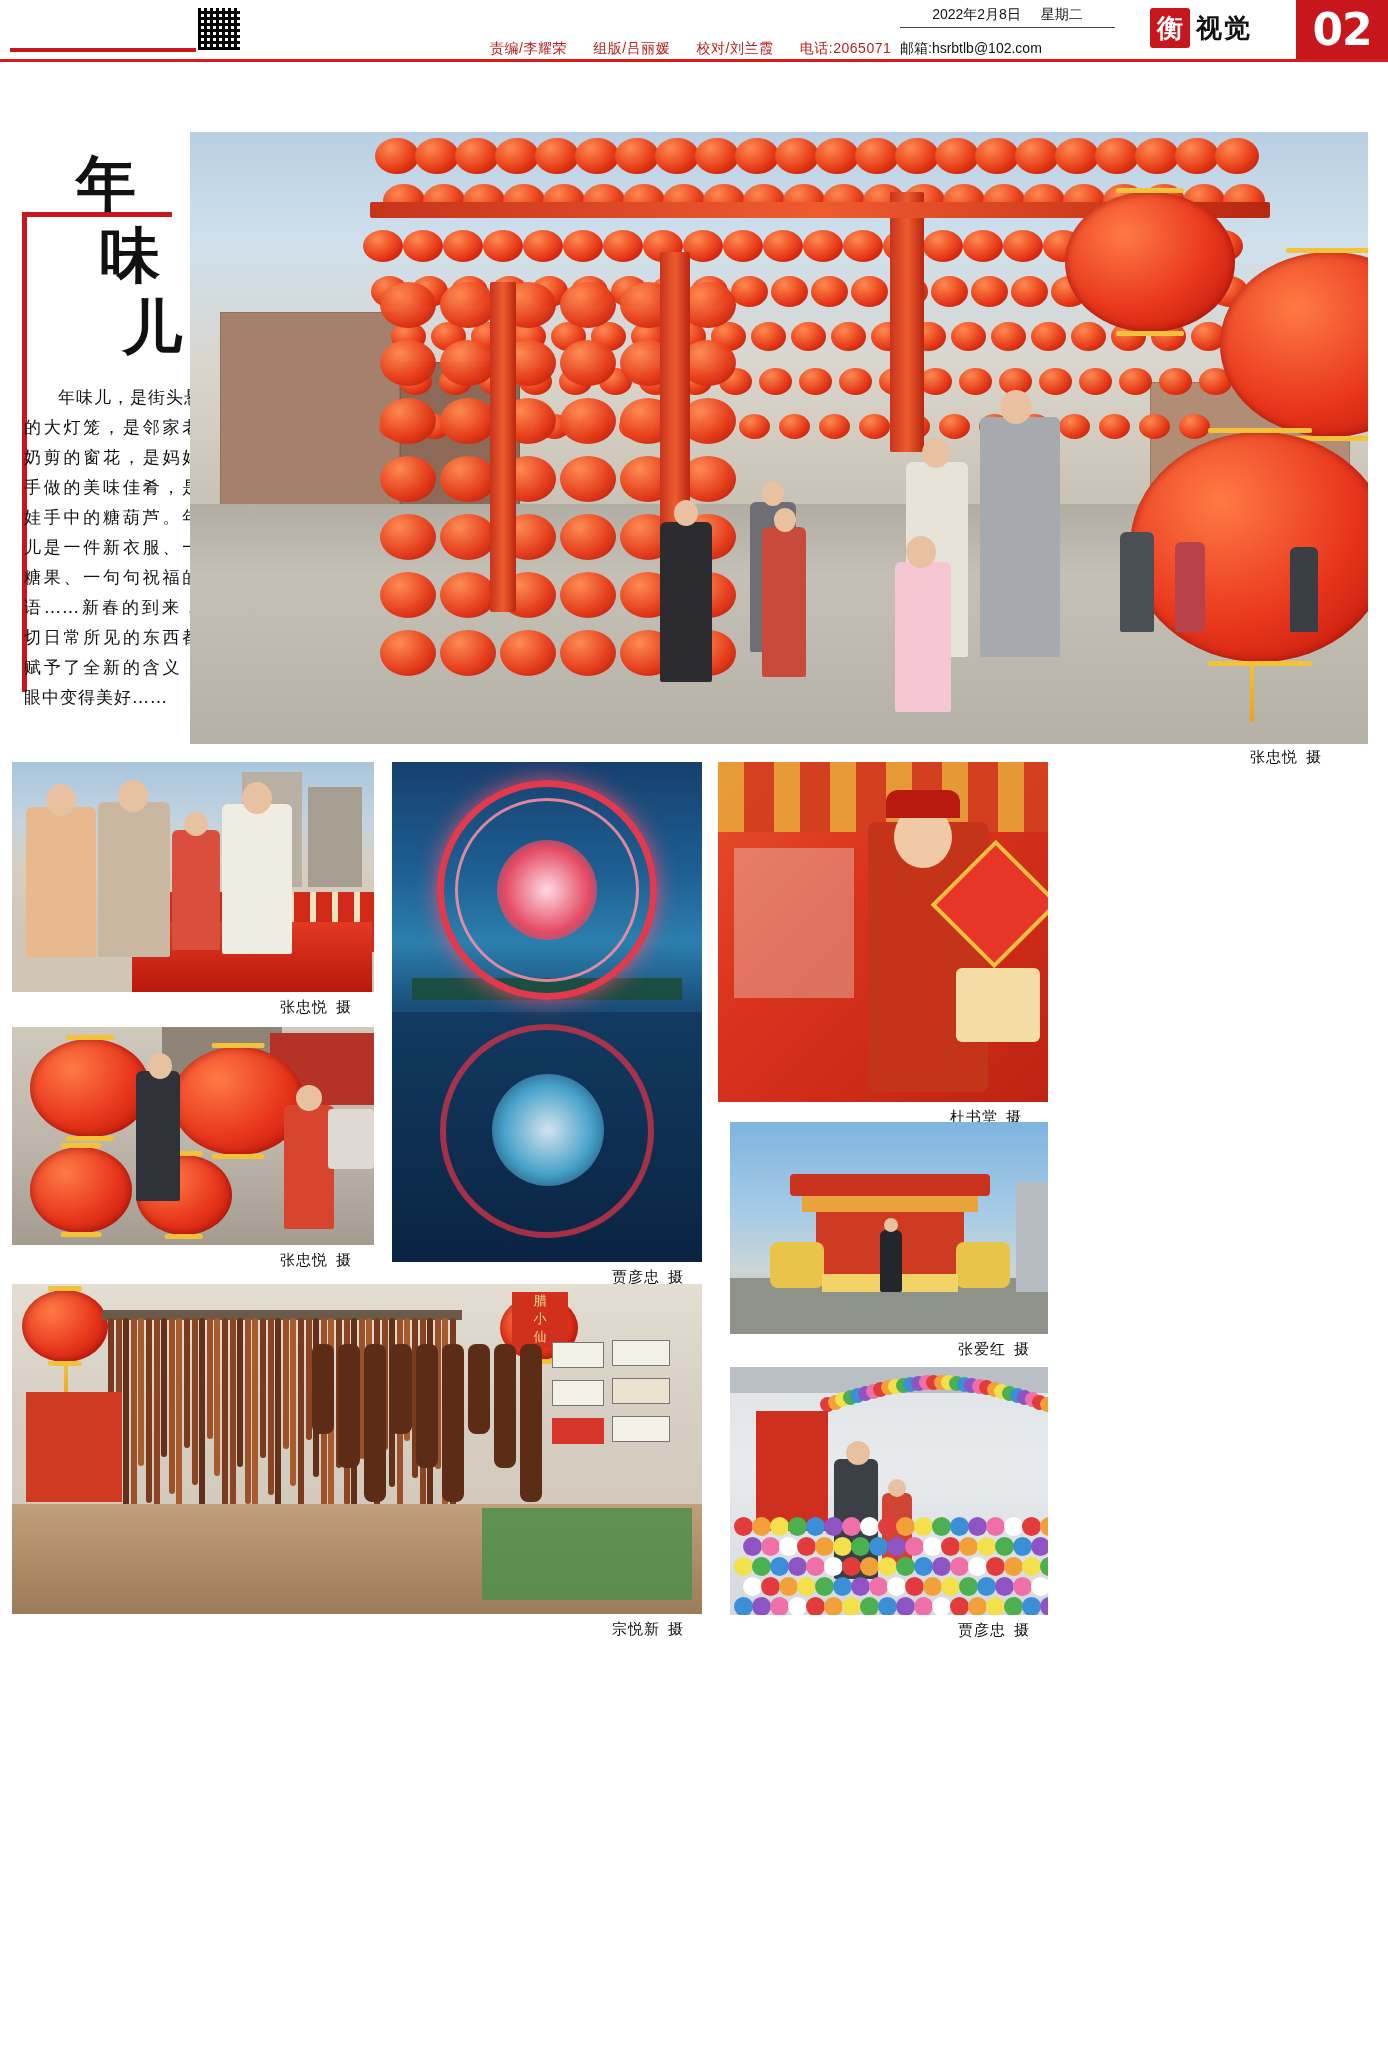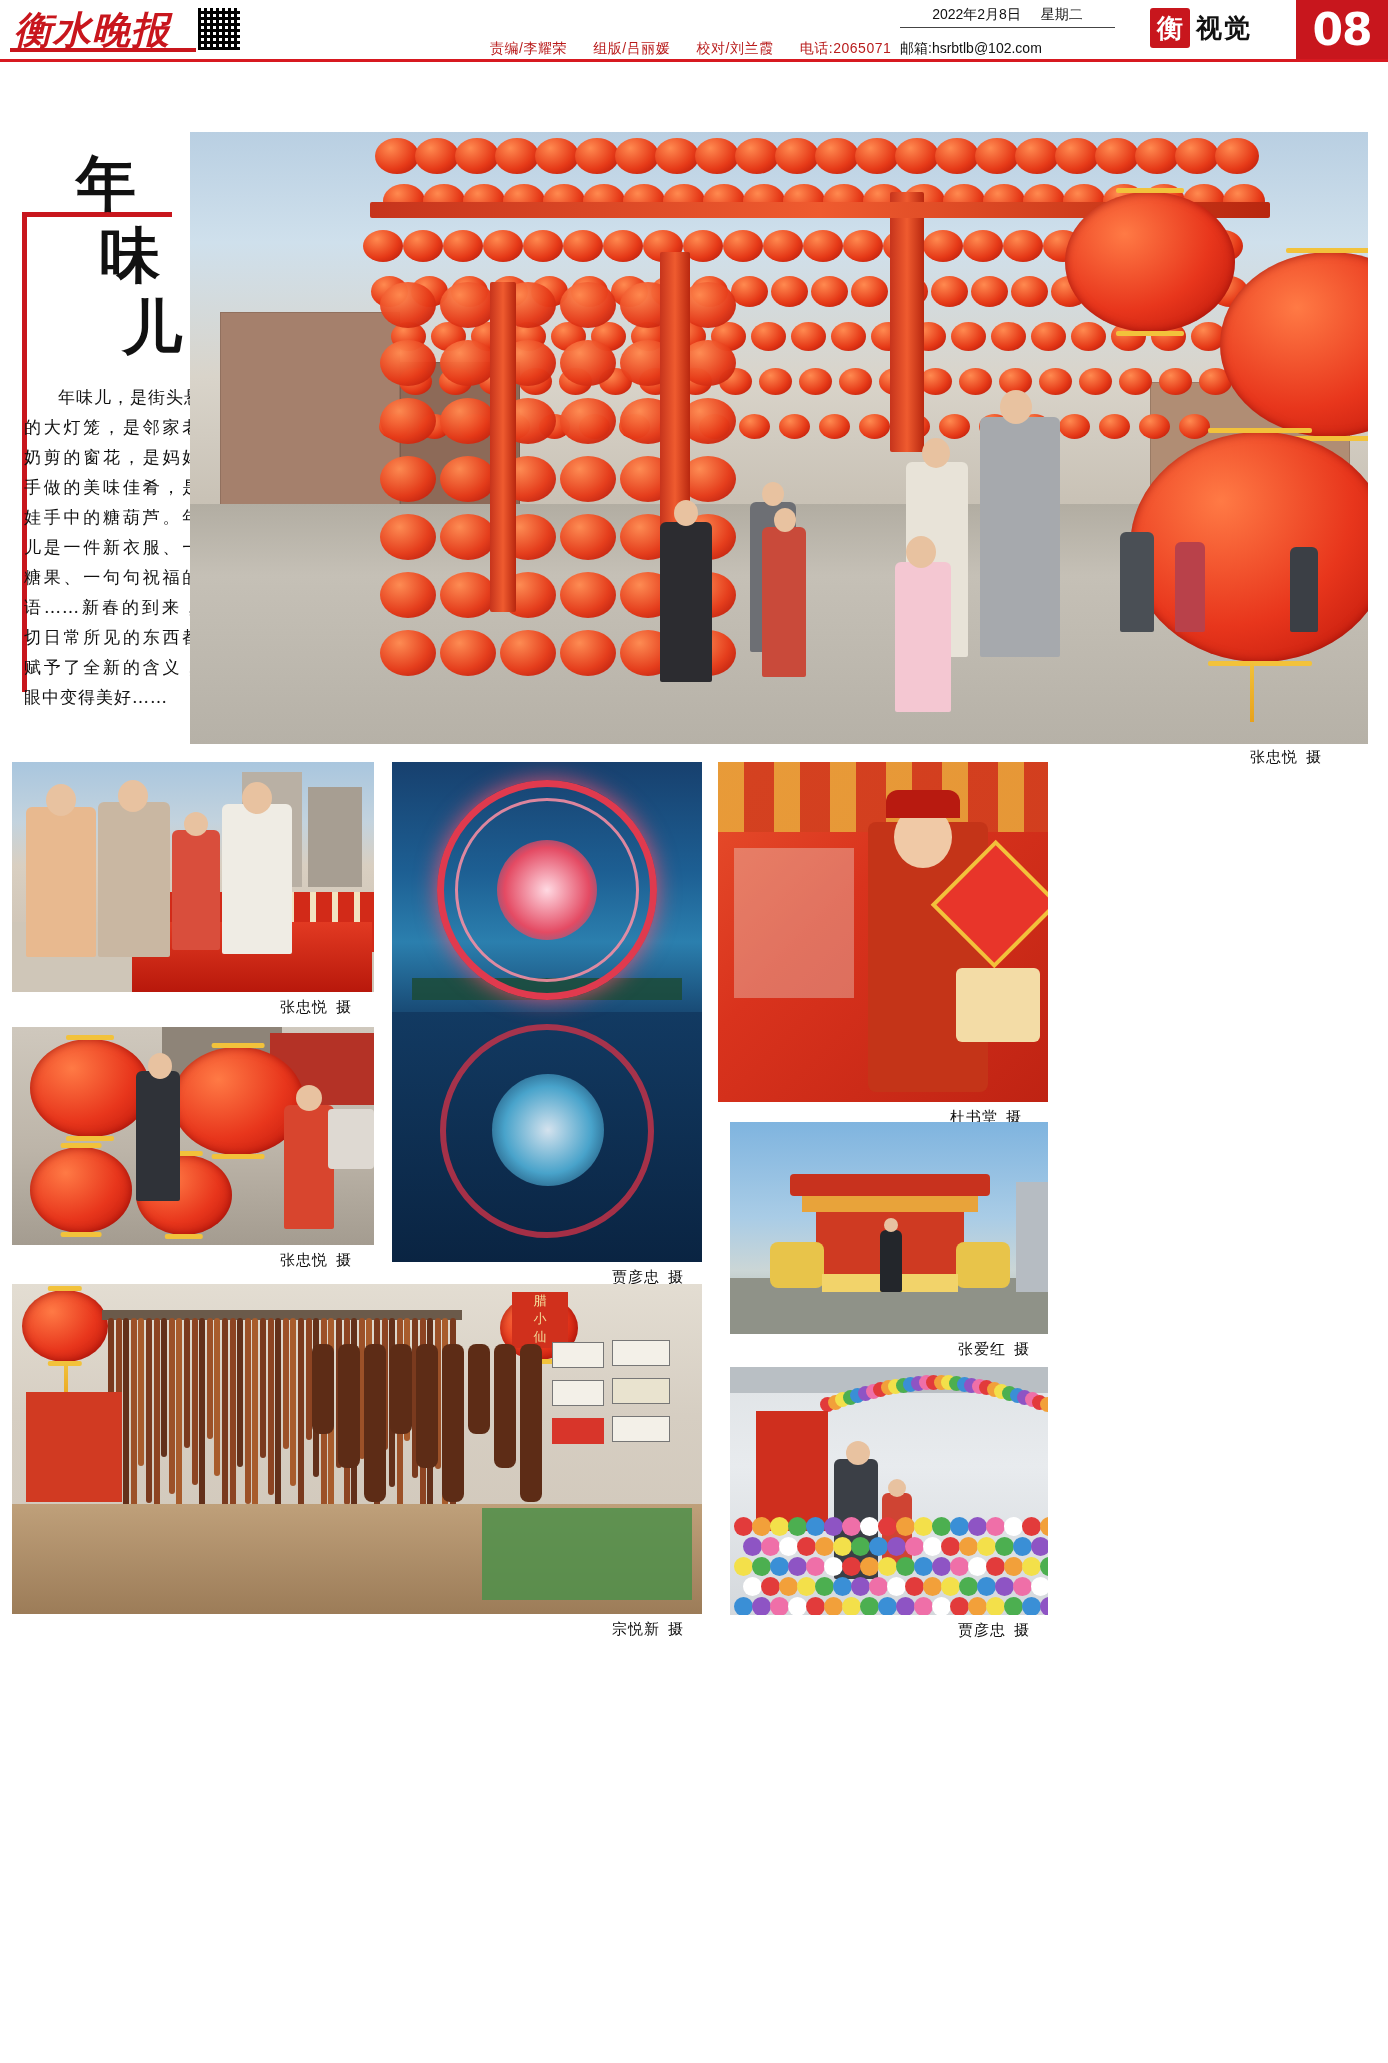--- a/index.html
+++ b/index.html
@@ -270,44 +270,41 @@
   .cap-arch    { left: 958px; top: 1278px; }
   .cap-sausage { left: 612px; top: 1558px; }
   .cap-mall    { left: 958px; top: 1559px; }
   .cap-hero    { left: 1250px; top: 686px; }
 
 </style>
 </head>
 <body>
 
 <div class="masthead">
-  <div class="logo-box">
-    <div class="logo-cn">衡水晚报</div>
-  </div>
   <div class="logo-underline"></div>
   <div class="qr"></div>
 
   <div class="credits">
     <span>责编/李耀荣</span>
     <span>组版/吕丽媛</span>
     <span>校对/刘兰霞</span>
     <span>电话:2065071</span>
   </div>
 
   <div class="dateline">
     <span>2022年2月8日</span>
     <span>星期二</span>
   </div>
   <div class="email-line">邮箱:hsrbtlb@102.com</div>
 
   <div class="section-tag">
     <div class="section-seal">衡</div>
     <div class="section-word">视觉</div>
   </div>
-  <div class="page-num-box">08</div>
+  <div class="page-num-box">02</div>
 </div>
 
 <div class="page">
 
   <div class="lede-block">
     <div class="lede-rule-left"></div>
     <div class="lede-rule-top"></div>
   </div>
   <div class="headline">
     <div class="c1">年</div>

